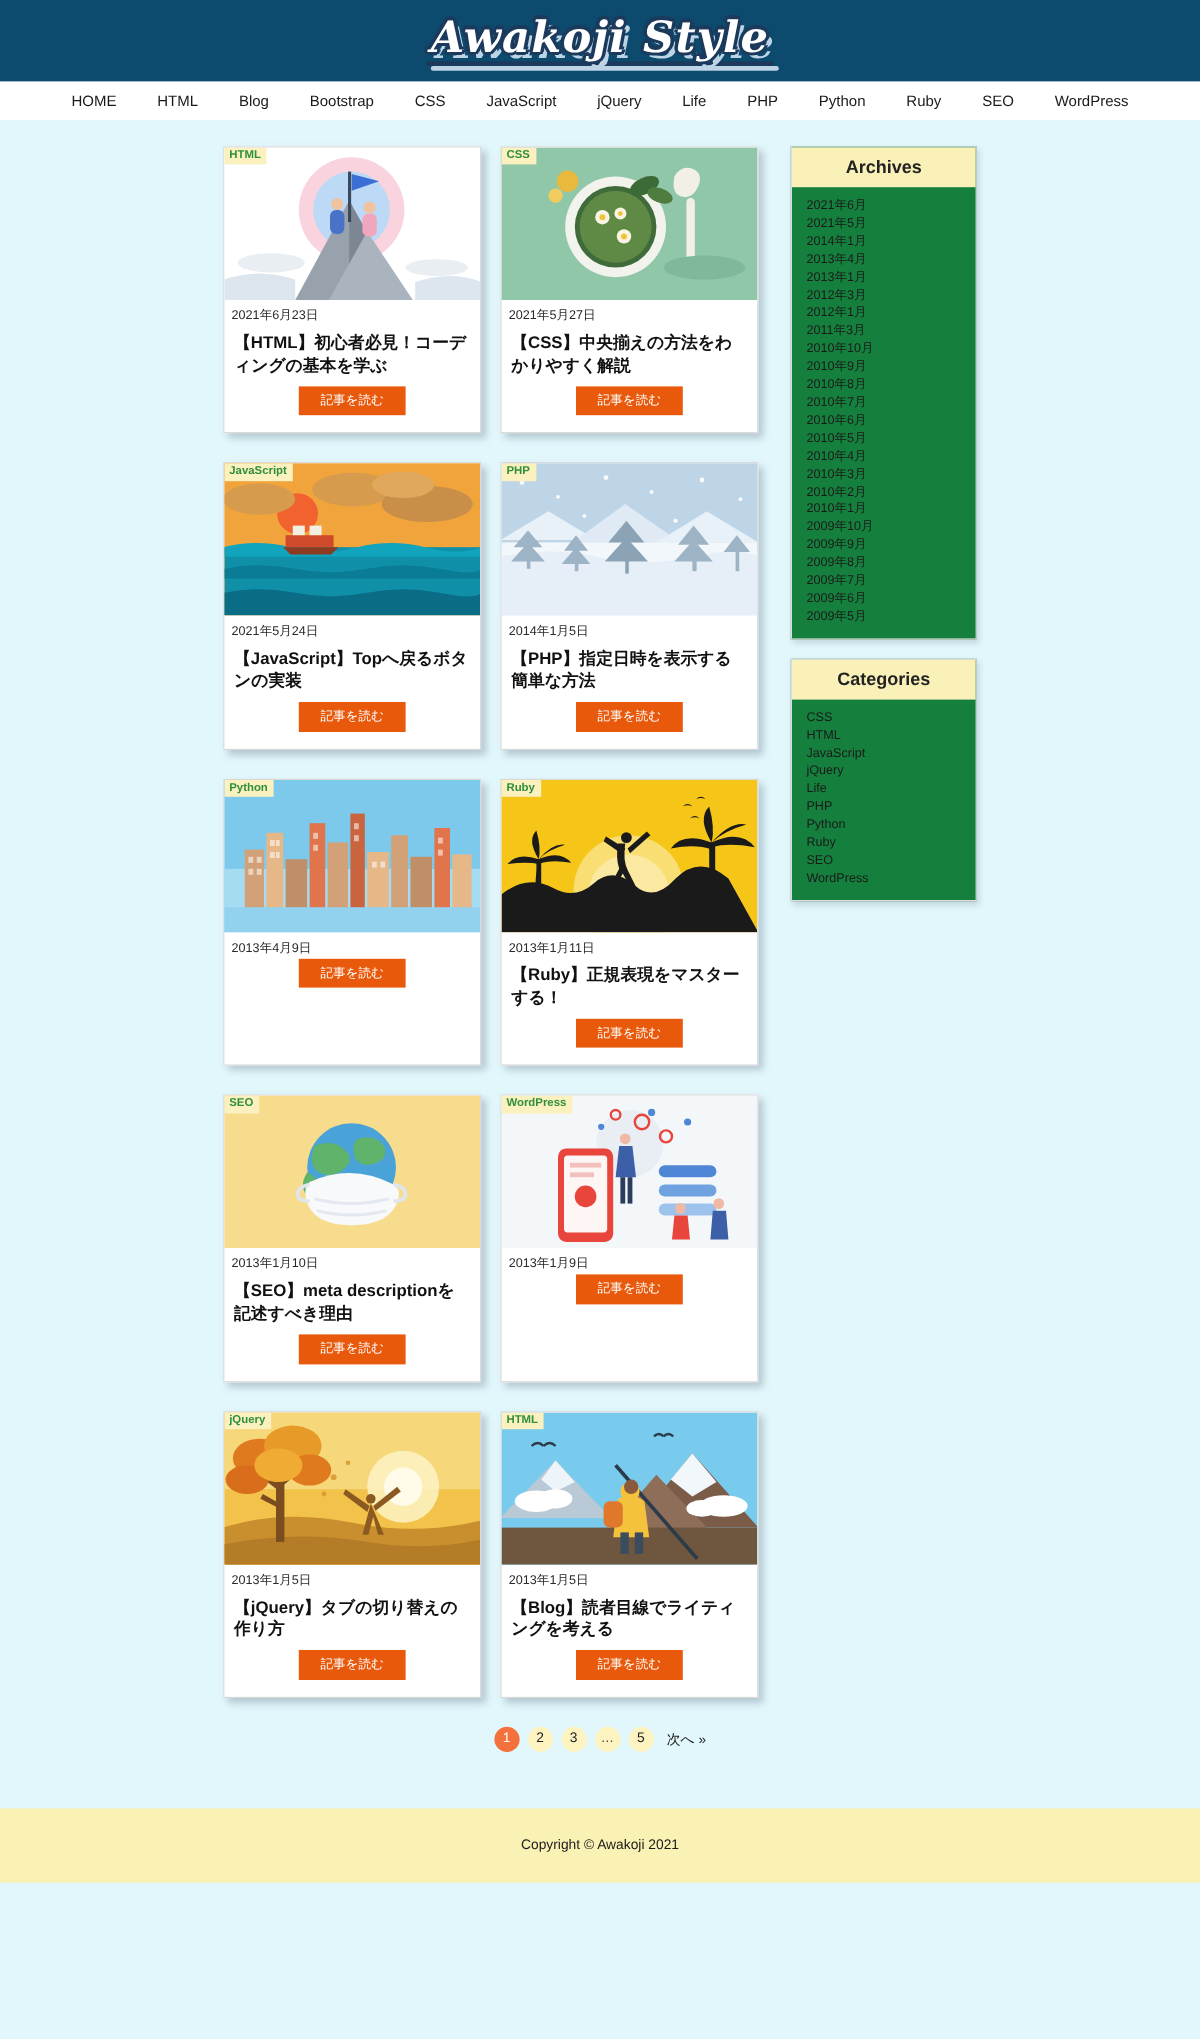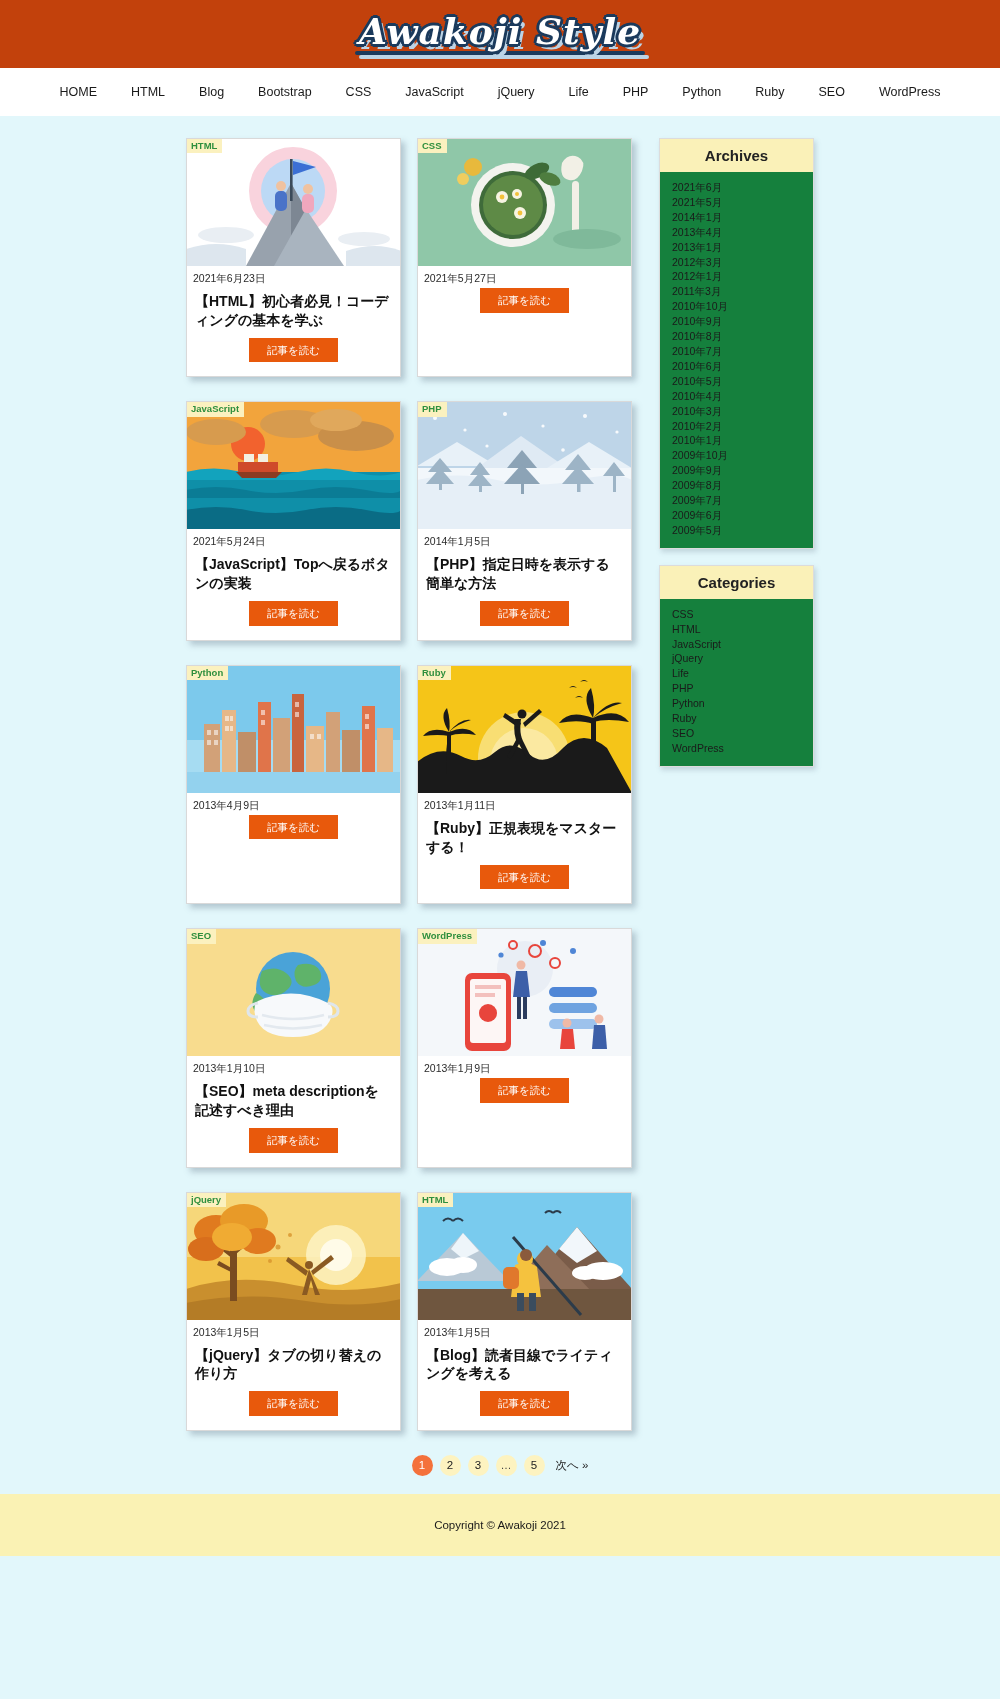--- a/index.html
+++ b/index.html
@@ -6,21 +6,21 @@
   * { box-sizing: border-box; margin: 0; padding: 0; }
   html, body {
     width: 1000px;
     background: #e2f7fb;
     font-family: "Liberation Sans", "DejaVu Sans", sans-serif;
   }
   body { width: 1000px; min-height: 1699px; position: relative; }
 
   
   .site-header {
-    background: #c2410c;
+    background: #0c4a6e;
     height: 68px;
     display: flex;
     align-items: center;
     justify-content: center;
   }
   .logo-wrap { position: relative; line-height: 1; }
   .logo-text {
     font-family: "DejaVu Serif", serif;
     font-style: italic;
     font-weight: bold;
@@ -40,21 +40,21 @@
     background: #ffffff;
     border: 2px solid #1b3a5c;
     border-radius: 2px;
     margin-top: 2px;
     box-shadow: 4px 4px 0 #bcd4e6;
   }
 
   
   .site-nav {
     background: #ffffff;
-    height: 48px;
+    height: 32px;
     display: flex;
     align-items: center;
     justify-content: center;
     gap: 0px;
   }
   .nav-item {
     font-size: 12.5px;
     color: #1a1a1a;
     padding: 0 17px;
     text-decoration: none;
@@ -202,20 +202,21 @@
 
   
   .site-footer {
     background: #faf2b4;
     height: 62px;
     display: flex;
     align-items: center;
     justify-content: center;
     font-size: 11.5px;
     color: #1a1a1a;
+    margin-top: 29px;
   }
 </style>
 </head>
 <body>
 
 <header class="site-header">
   <div class="logo-wrap">
     <div class="logo-text">Awakoji Style</div>
     <div class="logo-underline"></div>
   </div>
@@ -285,20 +286,21 @@
         <ellipse cx="133" cy="40" rx="11" ry="6" transform="rotate(20 133 40)" fill="#4e7d3f"></ellipse>
         <path d="M145 24 q6 -10 16 -6 q8 4 4 14 q-5 11 -13 9 q-10 -2 -7 -17 Z" fill="#f2f0e6"></path>
         <rect x="155" y="42" width="7" height="55" rx="3.5" fill="#f2f0e6"></rect>
         <ellipse cx="170" cy="100" rx="34" ry="10" fill="#7fb99a"></ellipse>
         <circle cx="56" cy="28" r="9" fill="#e8b93c"></circle>
         <circle cx="46" cy="40" r="6" fill="#f0cd5e"></circle>
       </svg>
           <span class="badge">CSS</span>
         </div>
         <div class="card-date">2021年5月27日</div>
+        <h2 class="card-title">【CSS】中央揃えの方法をわかりやすく解説</h2>
         <div class="card-btnrow">
           <button class="read-btn">記事を読む</button>
         </div>
       </article>
       <article class="card">
         <div class="card-thumb">
           <svg class="thumb-svg" viewBox="0 0 215 127" preserveAspectRatio="xMidYMid slice" xmlns="http://www.w3.org/2000/svg">
             <rect width="215" height="127" fill="#f2a43c"></rect>
         <rect width="215" height="127" fill="#f2a43c"></rect>
         <circle cx="62" cy="42" r="17" fill="#f2622e"></circle>

